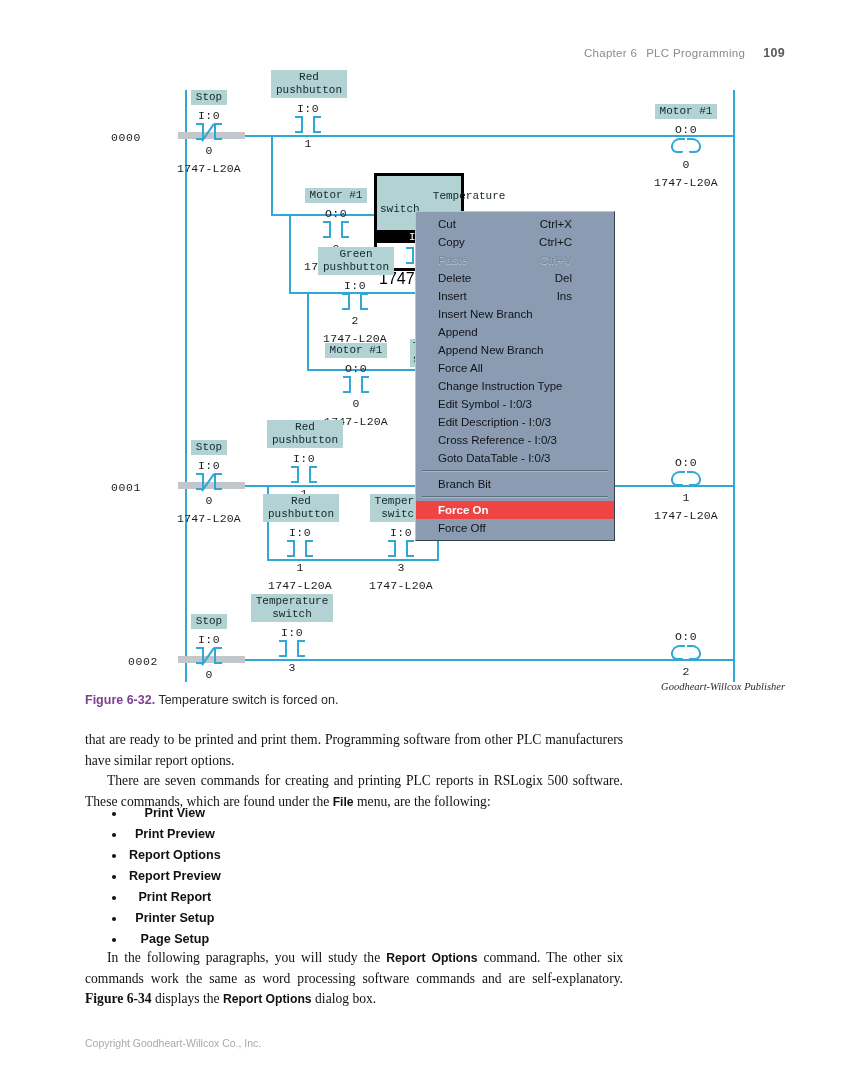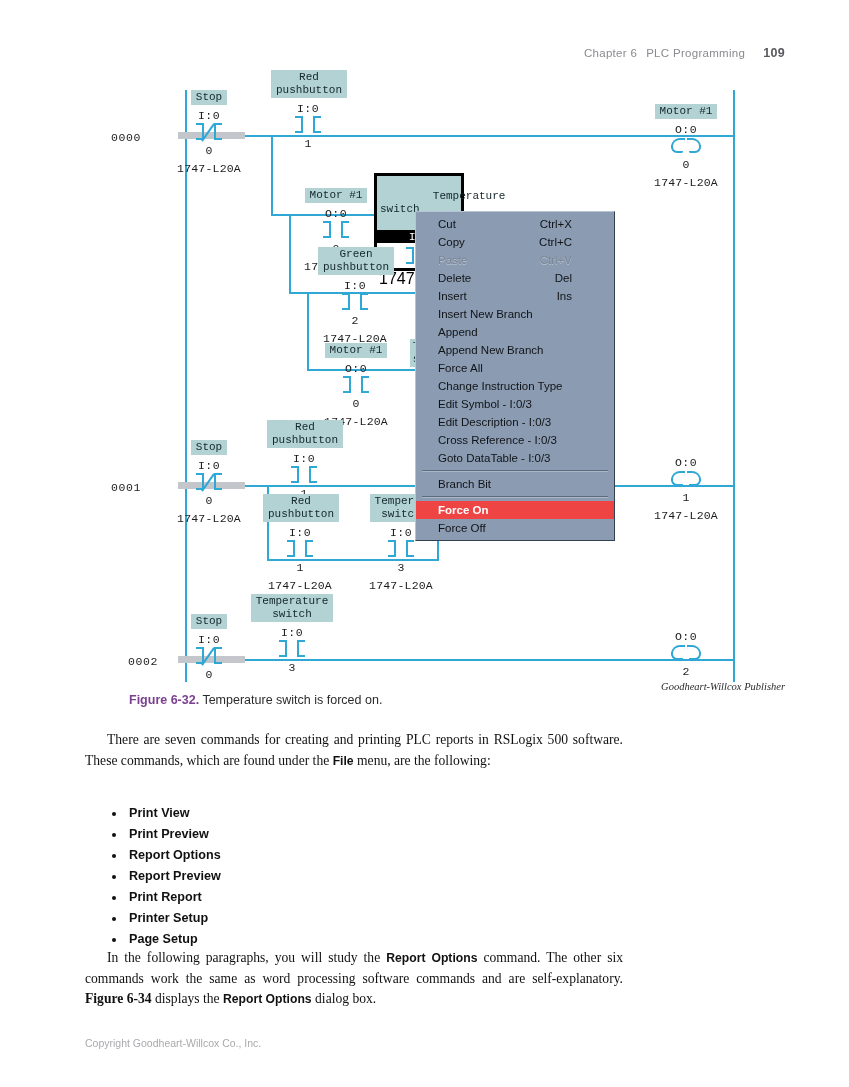--- a/index.html
+++ b/index.html
@@ -105,40 +105,40 @@
   
   .credit{
     position:absolute;right:64px;top:681px;
     font-family:"Liberation Serif", serif;font-style:italic;
     font-size:10.5px;color:#2b2b2b;
   }
 
   
   .caption{
     position:absolute;left:85px;top:693px;width:620px;
-    font-family:"Liberation Sans", sans-serif;font-size:12.5px;color:#2b2b2b;margin-left:44px;
+    font-family:"Liberation Sans", sans-serif;font-size:12.5px;color:#2b2b2b;
   }
   .caption b{color:#7b3f8f;}
 
   
   .body{
     position:absolute;left:85px;top:730px;width:538px;
     font-family:"Liberation Serif", serif;font-size:13.6px;line-height:20.6px;
     color:#111;text-align:justify;
   }
   .body p{margin:0;}
   .body p.ind{text-indent:22px;}
   .body .sans{font-family:"Liberation Sans", sans-serif;font-weight:bold;font-size:12.2px;}
 
   ul.cmds{
     position:absolute;left:107px;top:803px;margin:0;padding:0;list-style:none;
   }
   ul.cmds li{
     position:relative;padding-left:22px;height:21px;line-height:21px;
-    font-family:"Liberation Sans", sans-serif;font-weight:bold;font-size:12.6px;color:#111;
+    font-family:"Liberation Sans", sans-serif;font-weight:bold;font-size:12.6px;color:#111;text-align:center;
   }
   ul.cmds li:before{
     content:"";position:absolute;left:5px;top:9px;width:4px;height:4px;
     background:#111;border-radius:50%;
   }
   .body2{
     position:absolute;left:85px;top:948px;width:538px;
     font-family:"Liberation Serif", serif;font-size:13.6px;line-height:20.6px;
     color:#111;text-align:justify;
   }
@@ -437,20 +437,21 @@
 
   </div>
 
   <div class="credit">Goodheart-Willcox Publisher</div>
 
   <div class="caption">
     <b>Figure 6-32.</b><span> Temperature switch is forced on.</span>
   </div>
 
   <div class="body">
+    <p>that are ready to be printed and print them. Programming software from other PLC manufacturers have similar report options.</p>
     <p class="ind"><span>There are seven commands for creating and printing PLC reports in RSLogix 500 software. These commands, which are found under the </span><span class="sans">File</span><span> menu, are the following:</span></p>
   </div>
 
   <ul class="cmds" id="cmdlist">
       <li>Print View</li>
       <li>Print Preview</li>
       <li>Report Options</li>
       <li>Report Preview</li>
       <li>Print Report</li>
       <li>Printer Setup</li>

